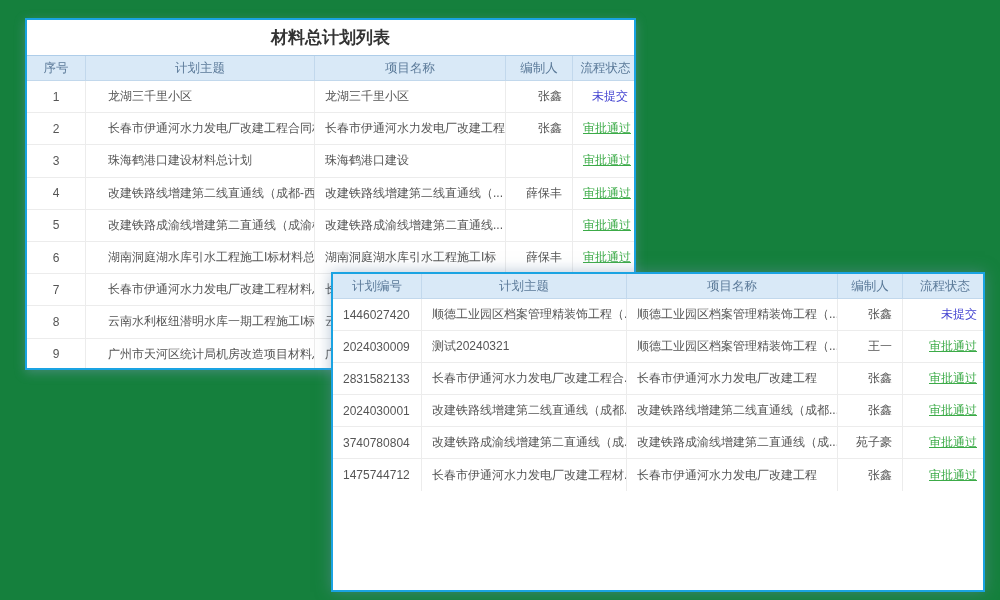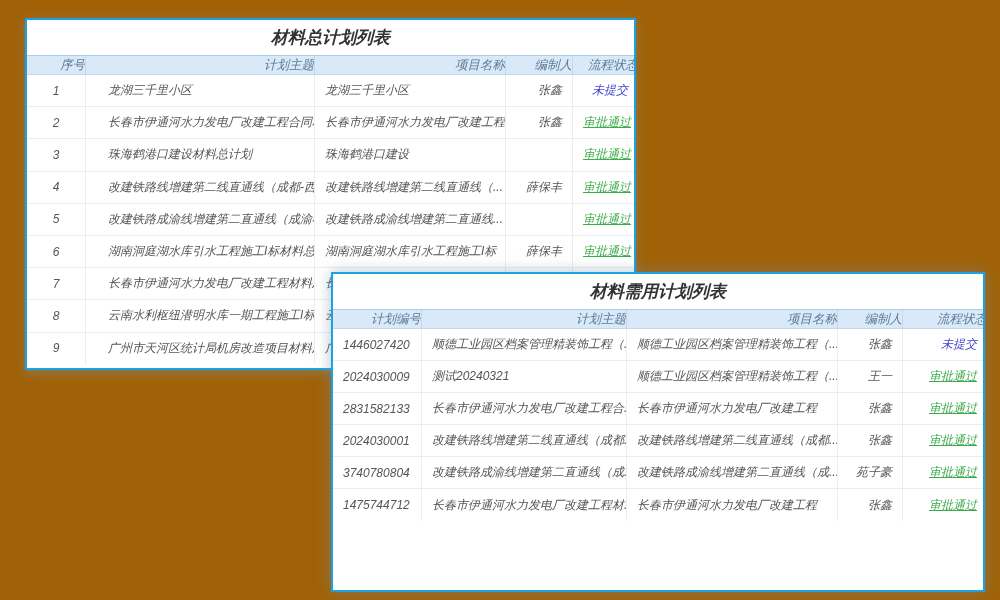--- a/index.html
+++ b/index.html
@@ -1,17 +1,17 @@
 <!DOCTYPE html>
 <html><head>
 <meta charset="utf-8">
 <style>
   html,body{margin:0;padding:0;background:#fff;}
   body{font-family:"Liberation Sans","DejaVu Sans",sans-serif;}
-  .page{position:relative;width:1000px;height:600px;background:#a16207;overflow:hidden;font-style:italic;}
+  .page{position:relative;width:1000px;height:600px;background:#15803d;overflow:hidden;}
 
   .panel{
     position:absolute;
     background:#fff;
     border:2px solid #1aa3e2;
     box-sizing:border-box;
     overflow:hidden;
     box-shadow:0 3px 10px rgba(120,150,180,.45);
   }
   .panel1{left:25px;top:18px;width:611px;height:352px;z-index:1;}
@@ -19,21 +19,21 @@
 
   .panel-title{
     margin:0;height:35px;line-height:35px;
     text-align:center;font-size:17px;font-weight:700;color:#333;
     background:#fff;border-bottom:1px solid #aecde9;
   }
 
   table.grid{border-collapse:collapse;table-layout:fixed;width:100%;}
   table.grid th{
     background:#d9e9f7;color:#5b7a99;font-weight:400;font-size:12.5px;
-    height:18px;text-align:right;padding:0;
+    height:24px;text-align:center;padding:0;
     border-right:1px solid #c2d8ec;border-bottom:1px solid #c2d8ec;
     white-space:nowrap;overflow:hidden;
   }
   table.grid th:last-child{border-right:none;}
   table.grid td{
     font-size:12px;color:#555;
     padding:0 10px;white-space:nowrap;overflow:hidden;
     border-right:1px solid #ececec;border-bottom:1px solid #ececec;
     background:#fff;
   }
@@ -141,21 +141,20 @@
             <td class="cell cell-subject">广州市天河区统计局机房改造项目材料总计划</td>
             <td class="cell cell-project">广州市天河区统计局机房改造项目</td>
             <td class="cell cell-creator"></td>
             <td class="cell cell-status"></td>
           </tr>
         </tbody>
       </table>
   </section>
 
   <section class="panel panel2">
-    <h1 class="panel-title">材料需用计划列表</h1>
     <table class="grid">
         <thead>
           <tr>
             <th>计划编号</th>
             <th>计划主题</th>
             <th>项目名称</th>
             <th>编制人</th>
             <th>流程状态</th>
           </tr>
         </thead>

